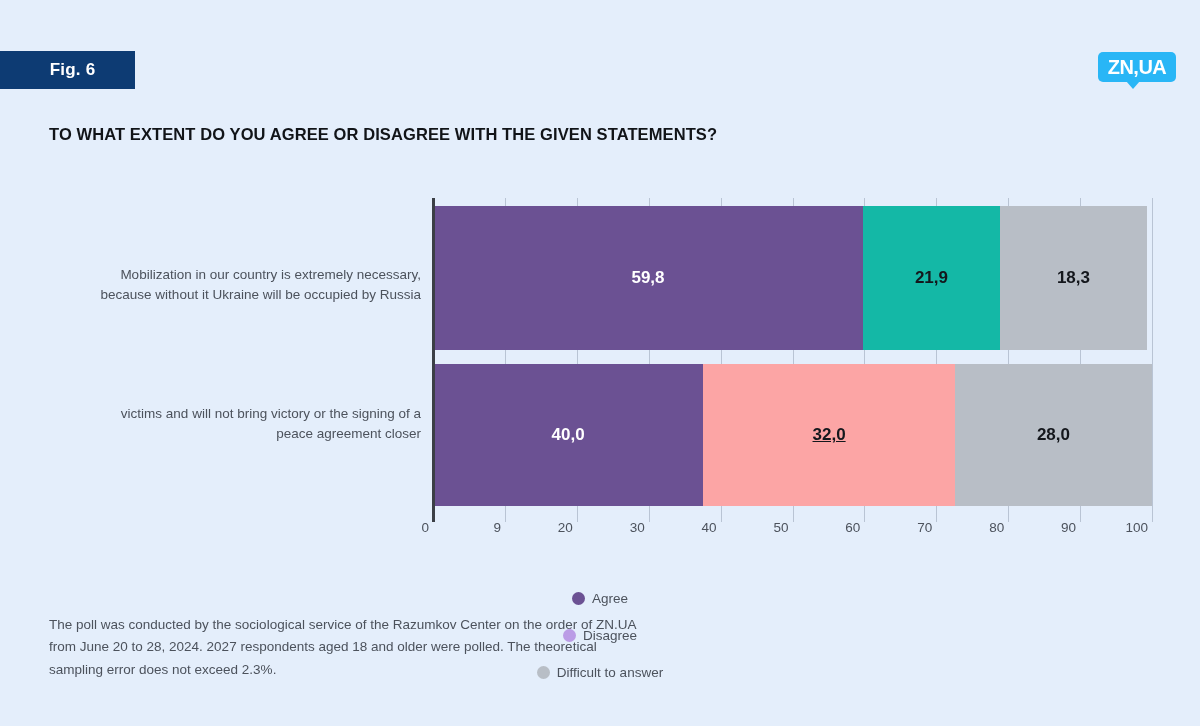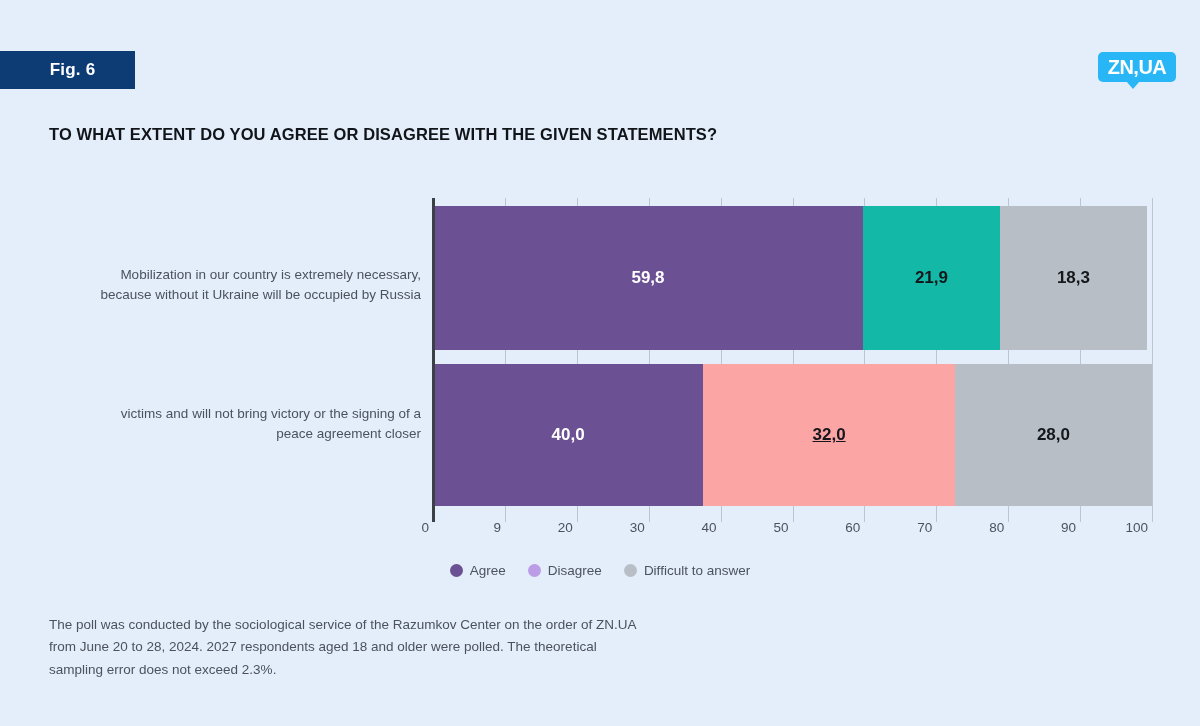--- a/index.html
+++ b/index.html
@@ -174,26 +174,27 @@
     font-size: 13.5px;
     color: #4c525c;
     white-space: nowrap;
   }
   .tick-zero .tick-mark { background: #3b3f46; width: 3px; left: -1px; }
 
   
   .legend {
     position: absolute;
     left: 0;
-    top: 563px;
+    top: 591px;
     width: 1200px;
     display: flex;
     justify-content: center;
     align-items: center;
     gap: 22px;
+    flex-direction: column;
   }
   .legend-item {
     display: flex;
     align-items: center;
     gap: 7px;
     font-size: 13.5px;
     color: #4c525c;
   }
   .legend-dot {
     width: 13px;

